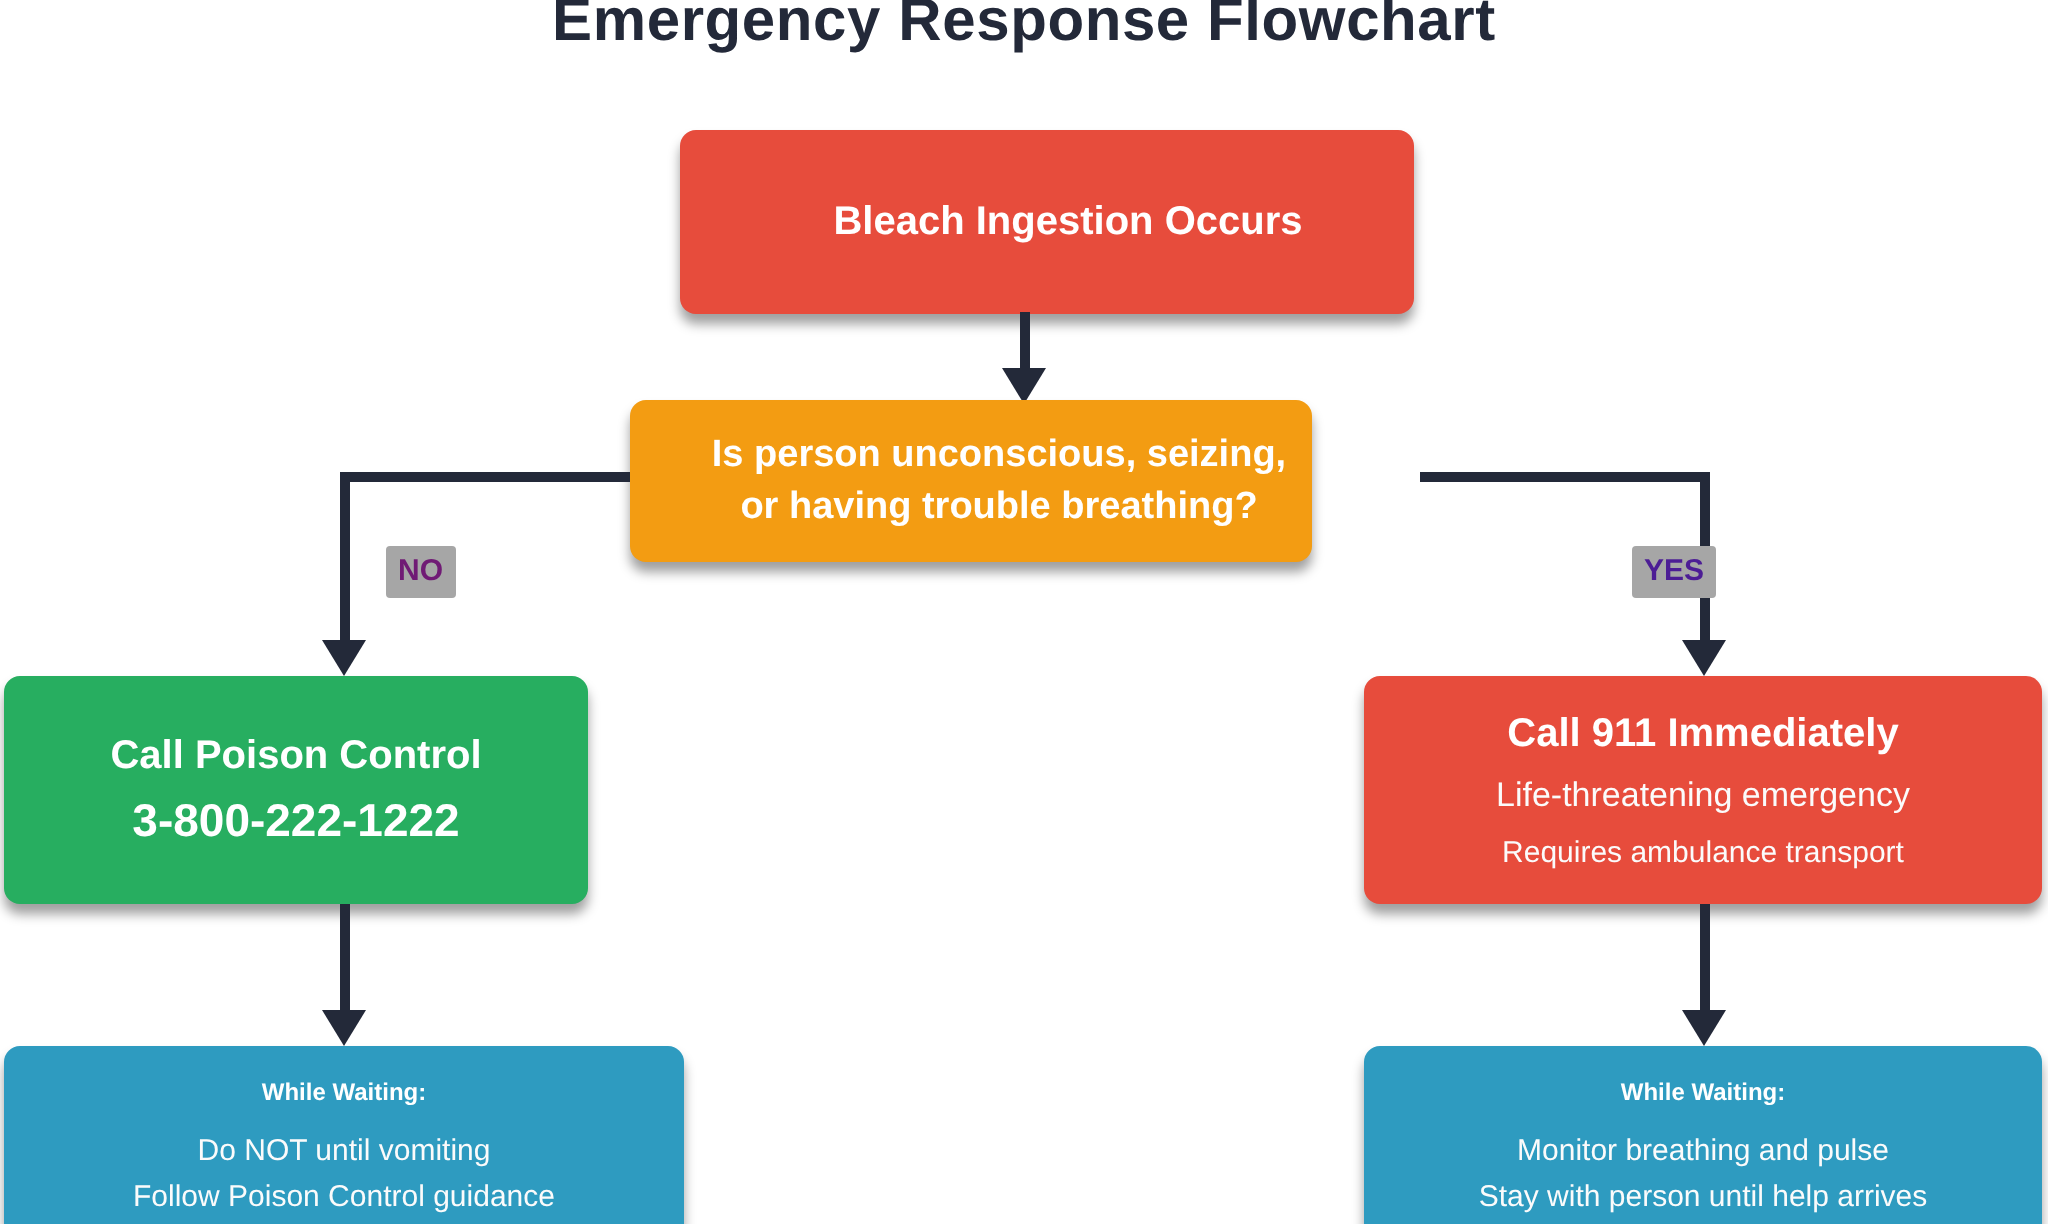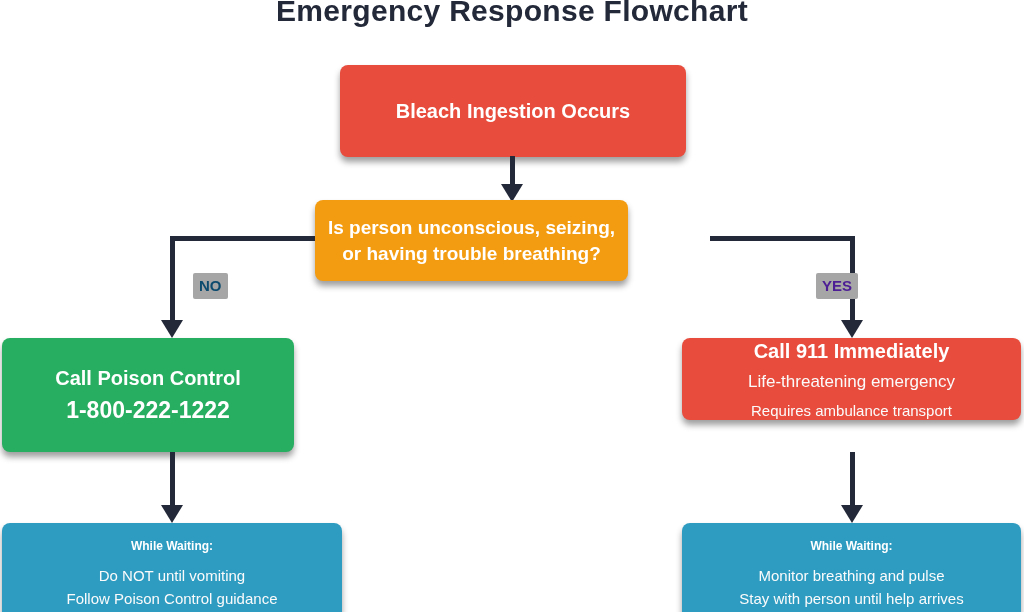--- a/index.html
+++ b/index.html
@@ -13,45 +13,45 @@
     position:absolute; left:0; right:0; top:-10px; height:42px;
     line-height:42px; text-align:center;
     font-size:30px; font-weight:bold; color:#232939; letter-spacing:.3px;
   }
   
   .node {
     position:absolute; border-radius:8px; color:#ffffff; text-align:center;
     display:flex; flex-direction:column; justify-content:center;
     box-shadow:0 5px 6px rgba(0,0,0,0.38);
   }
-  .node-start    { left:340px; top:65px;  width:346px; height:92px;  background:#E74C3C; }
-  .node-decision { left:315px; top:200px; width:313px; height:81px;  background:#F39C12; }
+  .node-start    { left:340px; top:65px;  width:346px; height:92px;  background:#E74C3C;padding-left:21px; }
+  .node-decision { left:315px; top:200px; width:313px; height:81px;  background:#F39C12;padding-left:28px; }
   .node-poison   { left:2px;   top:338px; width:292px; height:114px; background:#27AE60; }
-  .node-call911  { left:682px; top:338px; width:339px; height:82px; background:#E74C3C; }
+  .node-call911  { left:682px; top:338px; width:339px; height:114px; background:#E74C3C; }
   .node-wait-l   { left:2px;   top:523px; width:340px; height:112px; background:#2E9BC0; justify-content:flex-start; padding-top:16px; box-sizing:border-box; }
   .node-wait-r   { left:682px; top:523px; width:339px; height:112px; background:#2E9BC0; justify-content:flex-start; padding-top:16px; box-sizing:border-box; }
 
   .t-bold-lg  { font-size:20px; font-weight:bold; }
   .t-bold-md  { font-size:19px; font-weight:bold; line-height:26px; }
   .t-phone    { font-size:23px; font-weight:bold; margin-top:7px; }
   .t-sub      { font-size:16px; color:#fbfbfb; margin-top:12px; }
   .t-sub-sm   { font-size:15px; color:#fbfbfb; margin-top:10px; }
   .t-line     { font-size:15px; color:#fbfbfb; line-height:23px; }
   .t-wait-h   { font-size:12px; font-weight:bold; margin-bottom:11px; }
 
   
   .edge      { position:absolute; background:#232939; }
   .arrowhead { position:absolute; width:0; height:0;
                border-left:11px solid transparent; border-right:11px solid transparent;
                border-top:18px solid #232939; }
   .edge-label {
     position:absolute; background:#A6A6A6; font-size:15px; font-weight:bold;
     padding:4px 6px; border-radius:2px; line-height:18px;
   }
-  .label-no  { left:193px; top:273px; color:#0c4a6e; }
+  .label-no  { left:193px; top:273px; color:#701a75; }
   .label-yes { left:816px; top:273px; color:#4c1d95; }
 </style>
 </head>
 <body>
 
 <div id="canvas">
 
   <div class="diagram-title">Emergency Response Flowchart</div>
 
   <div class="node node-start">
@@ -72,21 +72,21 @@
 
   <div class="edge" style="left:710px; top:236px; width:142px; height:5px;"></div>
   <div class="edge" style="left:850px; top:236px; width:5px; height:86px;"></div>
   <div class="arrowhead" style="left:841px; top:320px;"></div>
 
   <div class="edge-label label-no">NO</div>
   <div class="edge-label label-yes">YES</div>
 
   <div class="node node-poison">
     <div class="t-bold-lg">Call Poison Control</div>
-    <div class="t-phone">1-800-222-1222</div>
+    <div class="t-phone">3-800-222-1222</div>
   </div>
 
   <div class="node node-call911">
     <div class="t-bold-lg">Call 911 Immediately</div>
     <div class="t-sub" style="font-size:17px; margin-top:9px;">Life-threatening emergency</div>
     <div class="t-sub-sm">Requires ambulance transport</div>
   </div>
 
   <div class="edge" style="left:170px; top:452px; width:5px; height:55px;"></div>
   <div class="arrowhead" style="left:161px; top:505px;"></div>

